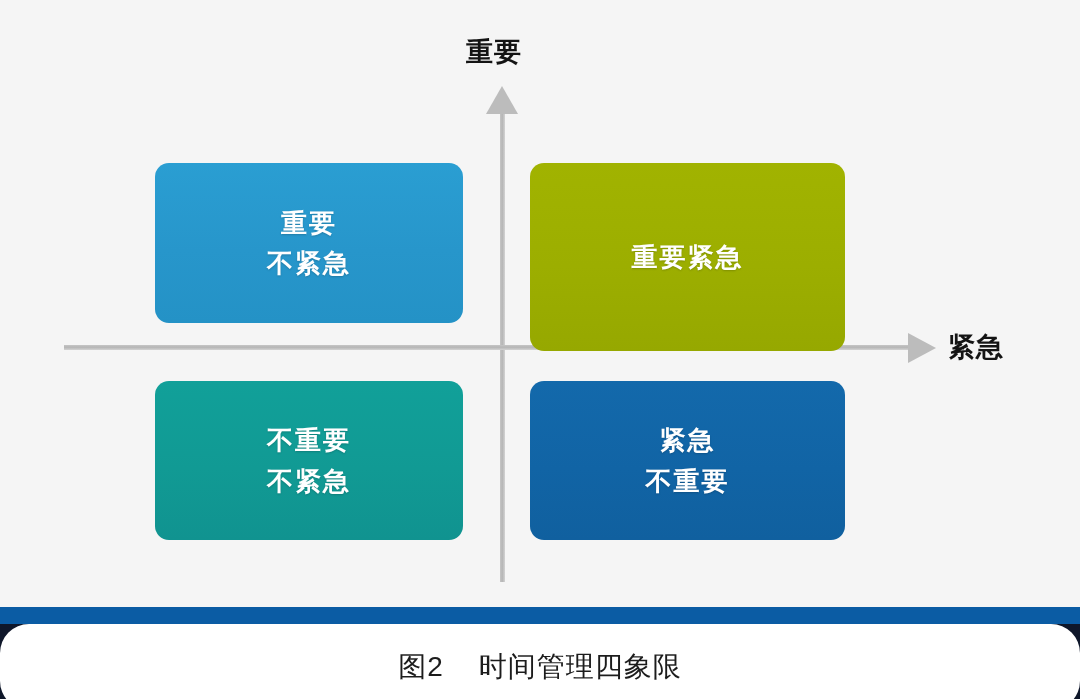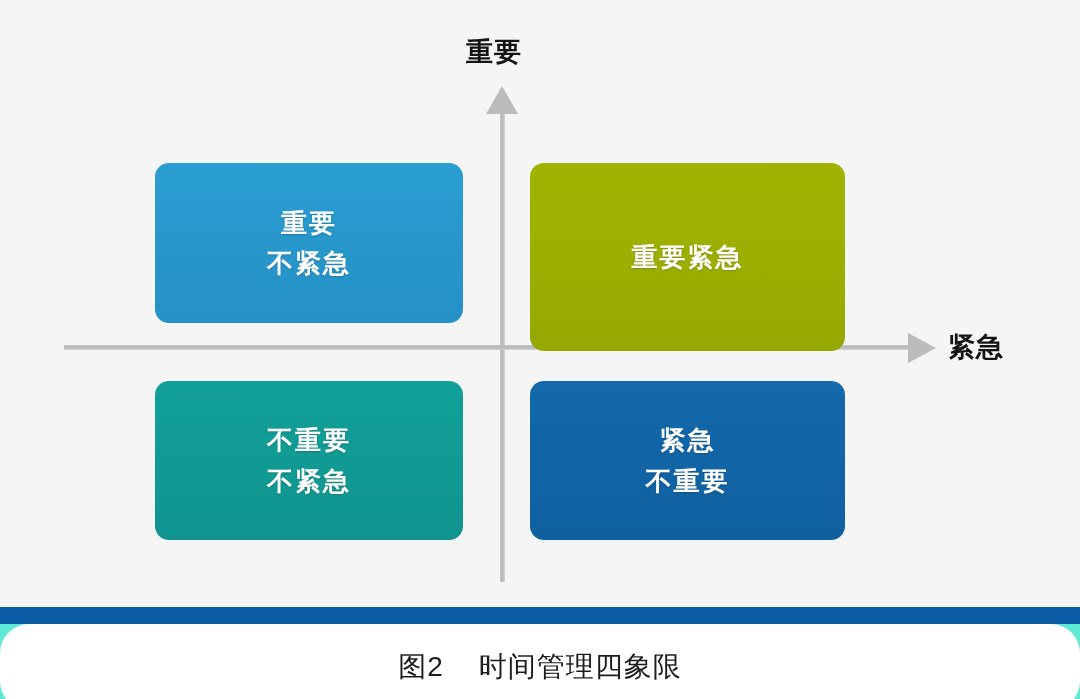--- a/index.html
+++ b/index.html
@@ -11,21 +11,21 @@
     height: 699px;
     background: #ffffff;
     font-family: "Liberation Sans", "DejaVu Sans", sans-serif;
     overflow: hidden;
   }
 
   #page {
     position: relative;
     width: 1080px;
     height: 699px;
-    background: #5eead4;
+    background: #0f172a;
   }
 
   
   .figure-canvas {
     position: absolute;
     left: 0;
     top: 0;
     width: 1080px;
     height: 607px;
     background: #f5f5f5;

